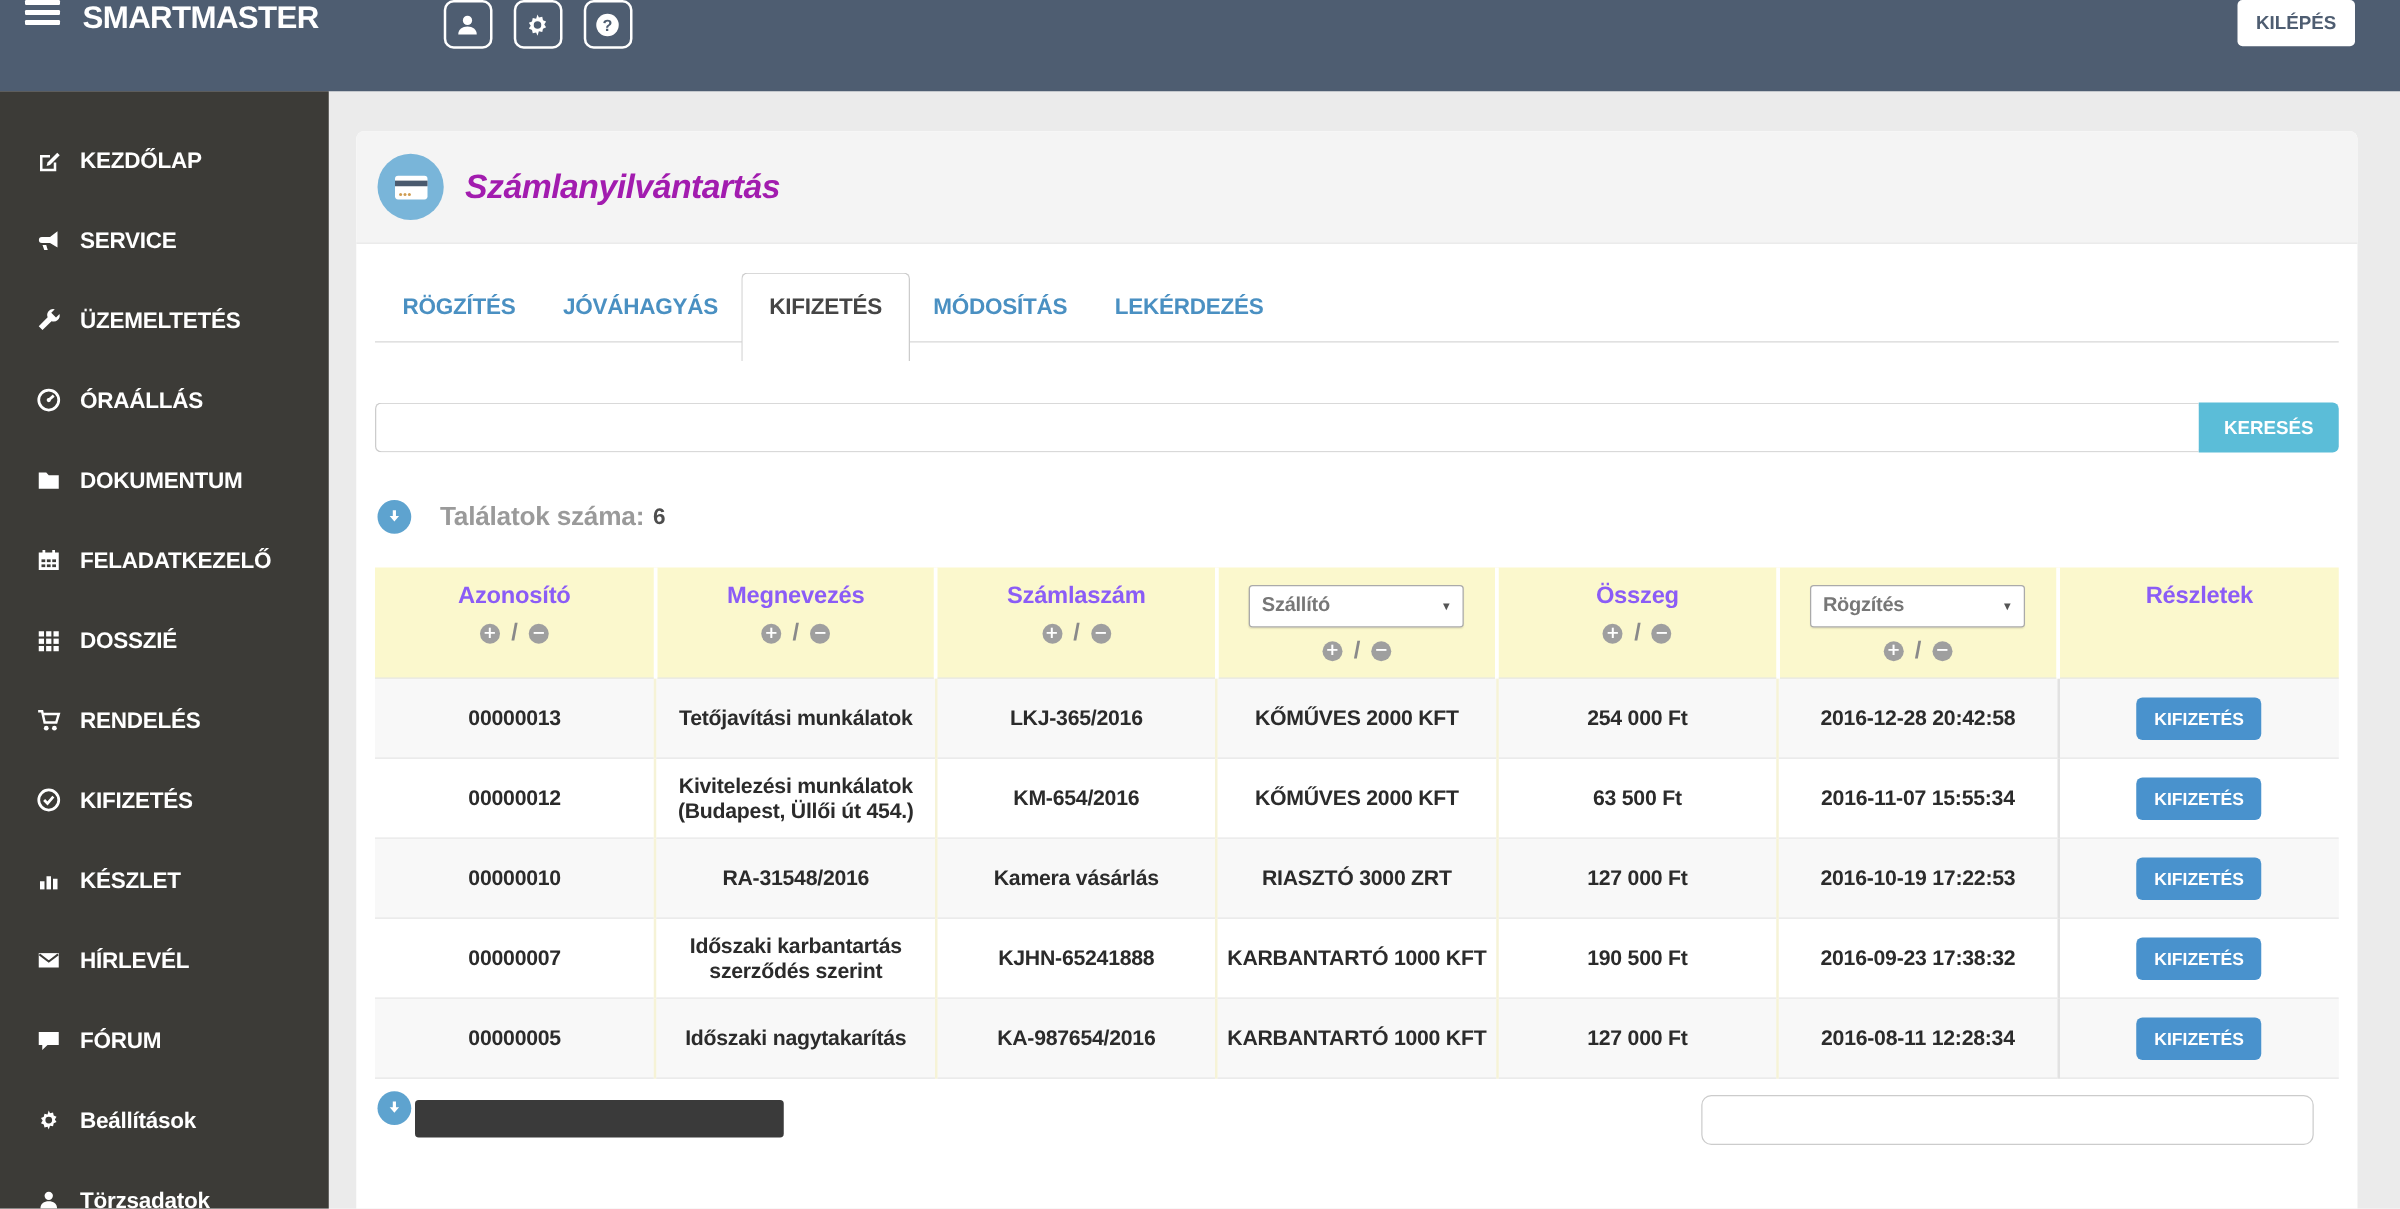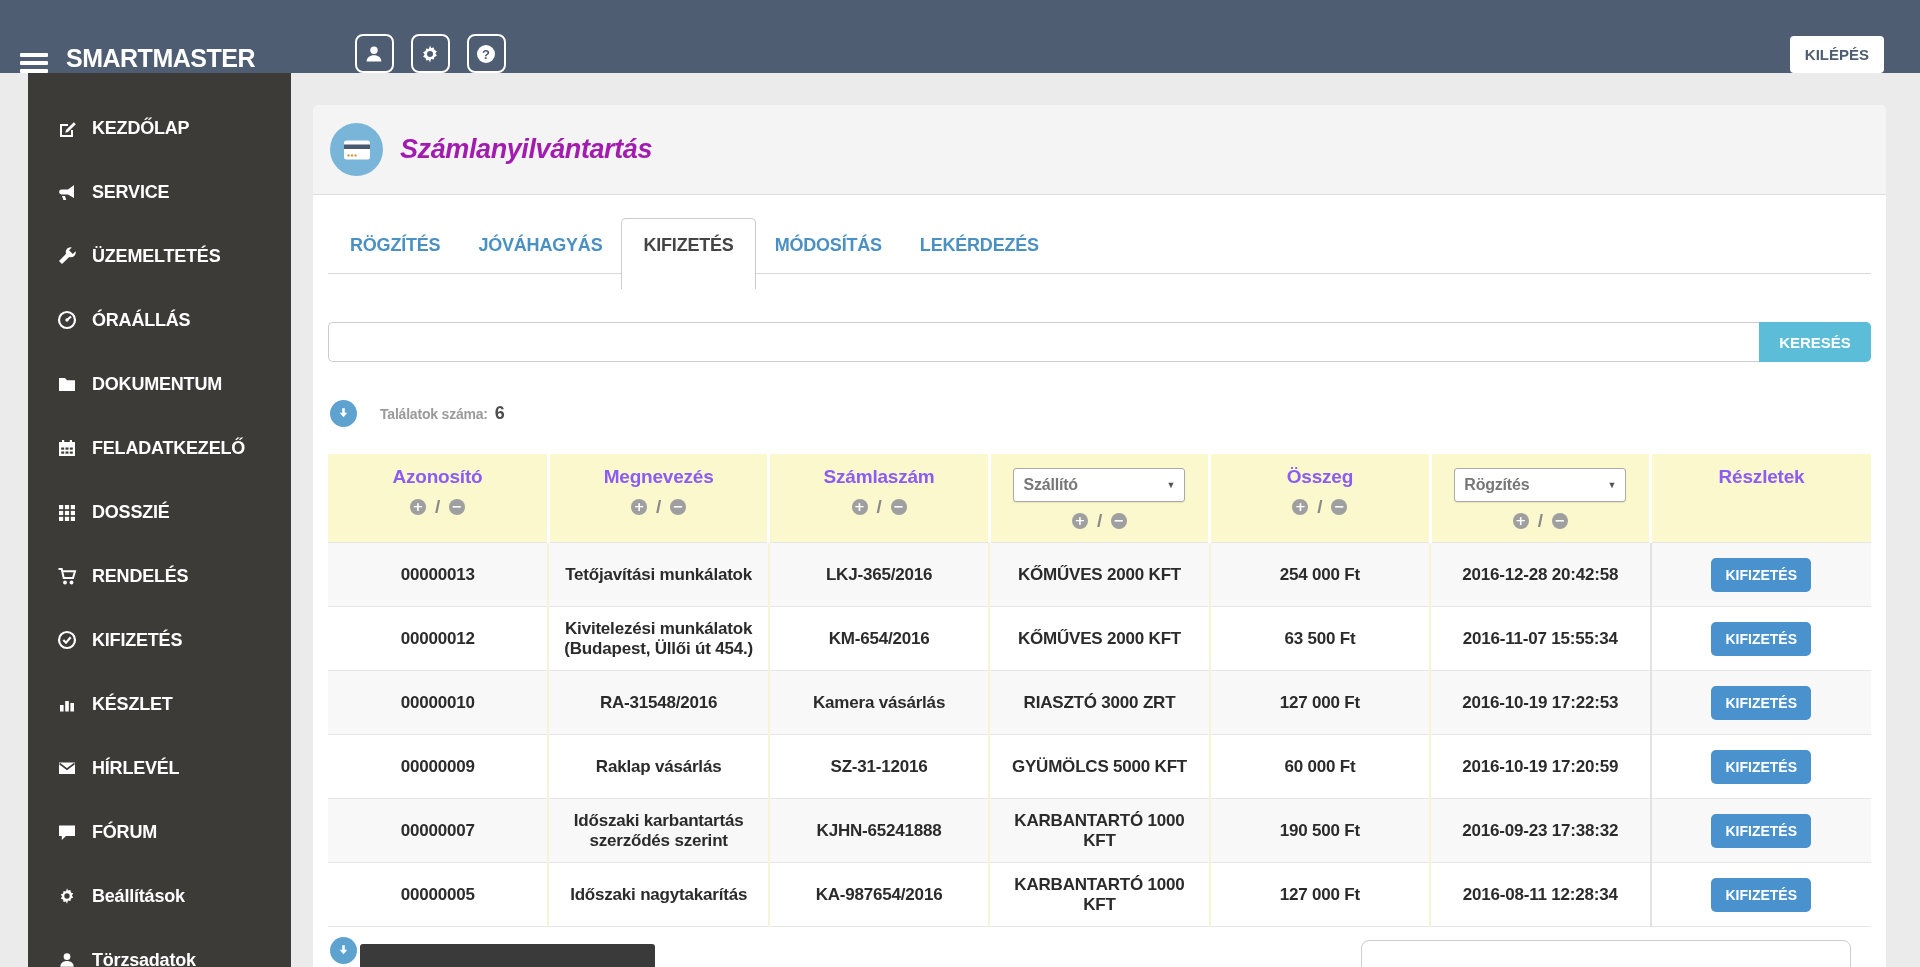--- a/index.html
+++ b/index.html
@@ -6,31 +6,31 @@
     --c-topbar:#4e5d71; --c-sidebar:#3c3b37; --c-page_bg:#ebebeb; --c-panel:#ffffff;
     --c-band:#f4f4f4; --c-tab_link:#4a90c2; --c-tab_active_text:#454545;
     --c-accent_blue:#4992cd; --c-search_btn:#5bbdd8; --c-header_yellow:#fbf8cd;
     --c-circle_blue:#5ea3cf; --c-icon_circle:#79b5d9; --c-stripe:#f8f8f8; --c-border:#cccccc;
   }
   *{box-sizing:border-box;margin:0;padding:0;}
   html,body{width:1920px;height:967px;overflow:hidden;}
   body{font-family:"Liberation Sans",sans-serif;background:var(--c-page_bg);letter-spacing:-0.2px;}
 
   
-  .topbar{height:73px;background:var(--c-topbar);display:flex;align-items:flex-end;padding:0 36px 0 20px;}
+  .topbar{height:73px;background:var(--c-topbar);display:flex;align-items:flex-start;padding:0 36px 0 20px;}
   .burger{width:28px;height:20px;display:flex;flex-direction:column;justify-content:space-between;cursor:pointer;}
   .burger span{display:block;height:4px;background:#fff;border-radius:1px;}
   .brand{color:#fff;font-size:25px;font-weight:bold;letter-spacing:-0.5px;margin-left:18px;}
   .tb-icons{display:flex;gap:17px;margin-left:100px;}
   .tb-btn{width:39px;height:39px;border:2px solid #fff;border-radius:8px;display:flex;align-items:center;justify-content:center;cursor:pointer;background:transparent;}
   .spacer{flex:1;}
   .logout{background:#fff;color:var(--c-topbar);border:none;border-radius:4px;height:37px;padding:0 15px;font-family:inherit;font-size:15px;font-weight:bold;letter-spacing:0;cursor:pointer;}
 
   
-  .app{display:flex;height:894px;padding-left:28px;}
+  .app{display:flex;height:894px;}
   .sidebar{width:263px;background:var(--c-sidebar);padding-top:23px;flex:none;}
   .side-item{height:64px;display:flex;align-items:center;padding-left:27px;cursor:pointer;color:#fff;}
   .side-item .ic{width:24px;display:flex;justify-content:center;margin-right:13px;flex:none;}
   .side-item .lbl{font-size:18px;font-weight:bold;white-space:nowrap;}
   .main{flex:1;overflow:hidden;}
 
   
   .panel{margin:32px 34px 0 22px;background:var(--c-panel);border-radius:6px 6px 0 0;min-height:935px;}
   .band{background:var(--c-band);border-bottom:1px solid #ddd;border-radius:6px 6px 0 0;height:90px;display:flex;align-items:center;padding:0 17px;}
   .band .bubble{width:53px;height:53px;border-radius:50%;background:var(--c-icon_circle);display:flex;align-items:center;justify-content:center;flex:none;}
@@ -41,21 +41,21 @@
   .tabs::after{content:"";position:absolute;left:0;right:0;top:55px;border-top:1px solid #d8d8d8;z-index:0;}
   .tab{position:relative;z-index:1;height:55px;display:flex;align-items:center;padding:0 19px;color:var(--c-tab_link);font-size:18px;font-weight:bold;cursor:pointer;white-space:nowrap;}
   .tab.active{z-index:2;height:71px;align-items:flex-start;padding:16px 21px 0;background:#fff;border:1px solid var(--c-border);border-bottom:none;border-radius:5px 5px 0 0;color:var(--c-tab_active_text);}
 
   .search-row{display:flex;margin-top:32px;}
   .search-input{flex:1;height:40px;border:1px solid var(--c-border);border-right:none;border-radius:5px 0 0 5px;padding:0 12px;font-family:inherit;font-size:16px;color:#333;outline:none;background:#fff;}
   .search-btn{width:112px;height:40px;border:none;border-radius:0 5px 5px 0;background:var(--c-search_btn);color:#fff;font-family:inherit;font-size:15px;font-weight:bold;cursor:pointer;letter-spacing:0;}
 
   .results-row{display:flex;align-items:center;margin-top:38px;padding-left:2px;}
   .circ-btn{width:27px;height:27px;border-radius:50%;background:var(--c-circle_blue);display:flex;align-items:center;justify-content:center;border:none;cursor:pointer;flex:none;}
-  .results-row .rtext{margin-left:23px;font-size:14px;font-weight:bold;color:#9a9a9a;}
+  .results-row .rtext{margin-left:23px;font-size:21px;font-weight:bold;color:#9a9a9a;}
   .results-row .rcount{margin-left:7px;font-size:18px;font-weight:bold;color:#4d4d4d;}
 
   
   table.grid{width:100%;margin-top:27px;border-collapse:collapse;table-layout:fixed;}
   .grid th{background:var(--c-header_yellow);vertical-align:top;padding:12px 6px 10px;border-left:3px solid #fff;}
   .grid th:first-child{border-left:none;}
   .grid th .htitle{font-size:19px;font-weight:bold;color:#8b5cf6;text-align:center;}
   .sort{display:flex;align-items:center;justify-content:center;gap:9px;margin-top:8px;}
   .sicon{width:16px;height:16px;border-radius:50%;background:#9f9f9f;color:#fff;font-size:13px;font-weight:bold;line-height:16px;text-align:center;cursor:pointer;font-family:"DejaVu Sans",sans-serif;letter-spacing:0;}
   .slash{color:#8a8a8a;font-size:19px;font-weight:bold;}
@@ -387,29 +387,20 @@
             <tr>
               <td>00000010</td>
               <td>RA-31548/2016</td>
               <td>Kamera vásárlás</td>
               <td>RIASZTÓ 3000 ZRT</td>
               <td>127 000 Ft</td>
               <td>2016-10-19 17:22:53</td>
               <td><button class="pay-btn">KIFIZETÉS</button></td>
             </tr>
             <tr>
-              <td>00000009</td>
-              <td>Raklap vásárlás</td>
-              <td>SZ-31-12016</td>
-              <td>GYÜMÖLCS 5000 KFT</td>
-              <td>60 000 Ft</td>
-              <td>2016-10-19 17:20:59</td>
-              <td><button class="pay-btn">KIFIZETÉS</button></td>
-            </tr>
-            <tr>
               <td>00000007</td>
               <td>Időszaki karbantartás szerződés szerint</td>
               <td>KJHN-65241888</td>
               <td>KARBANTARTÓ 1000 KFT</td>
               <td>190 500 Ft</td>
               <td>2016-09-23 17:38:32</td>
               <td><button class="pay-btn">KIFIZETÉS</button></td>
             </tr>
             <tr>
               <td>00000005</td>

